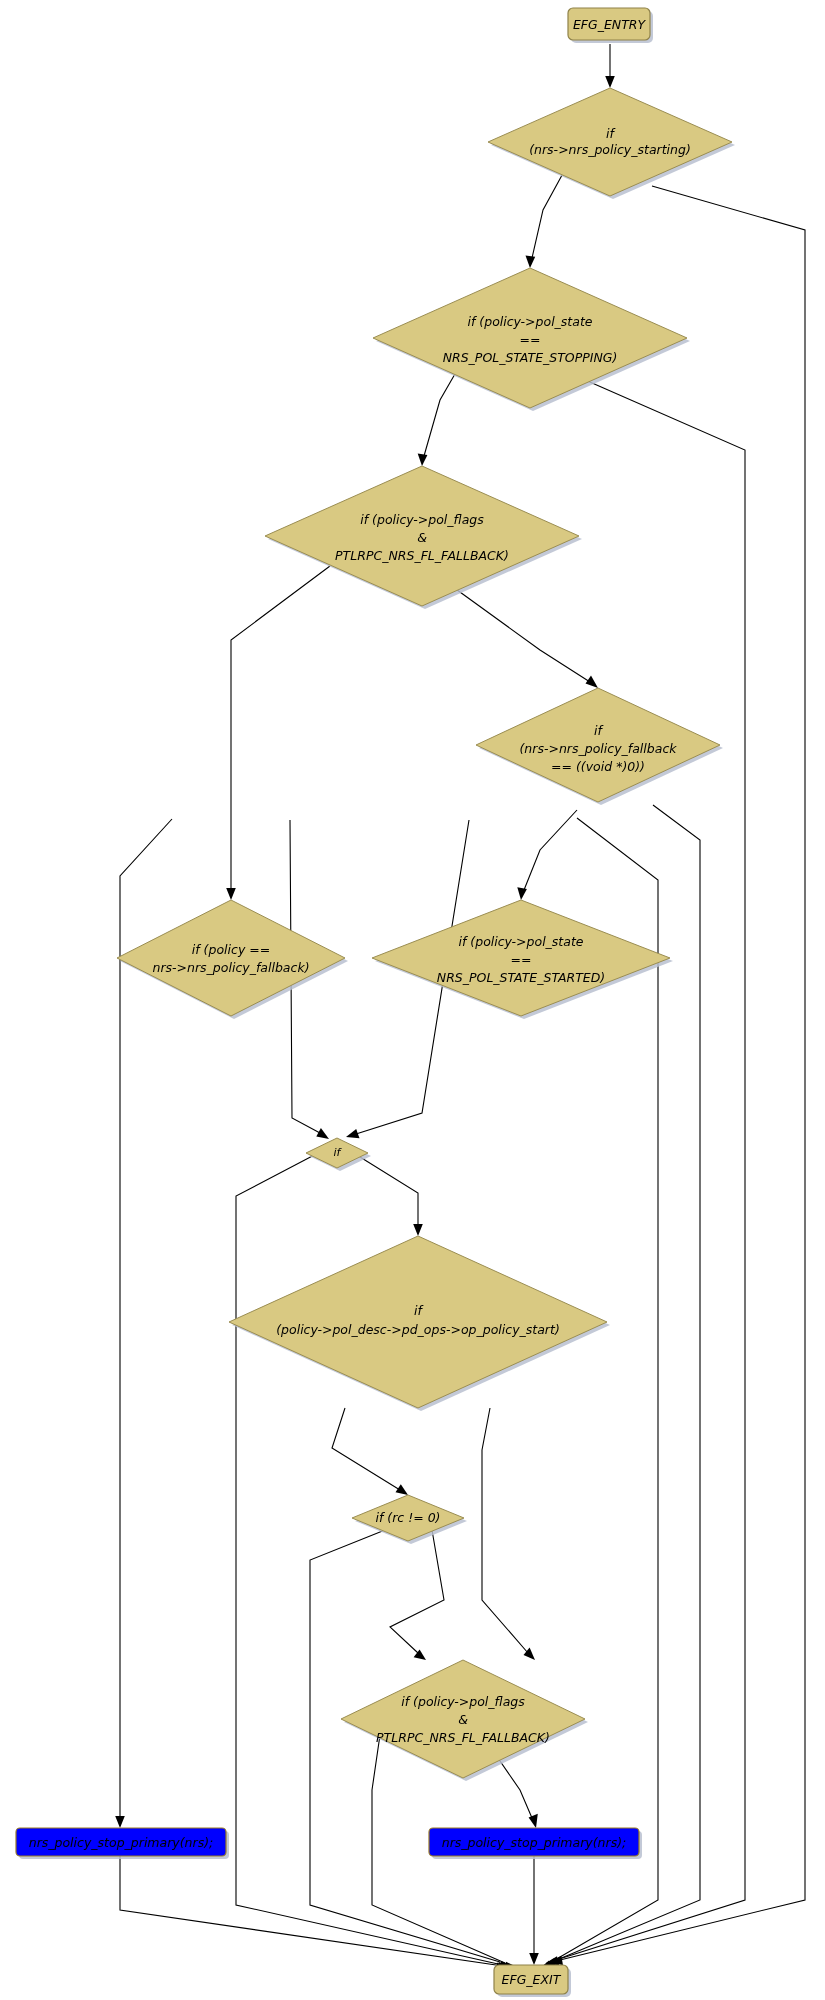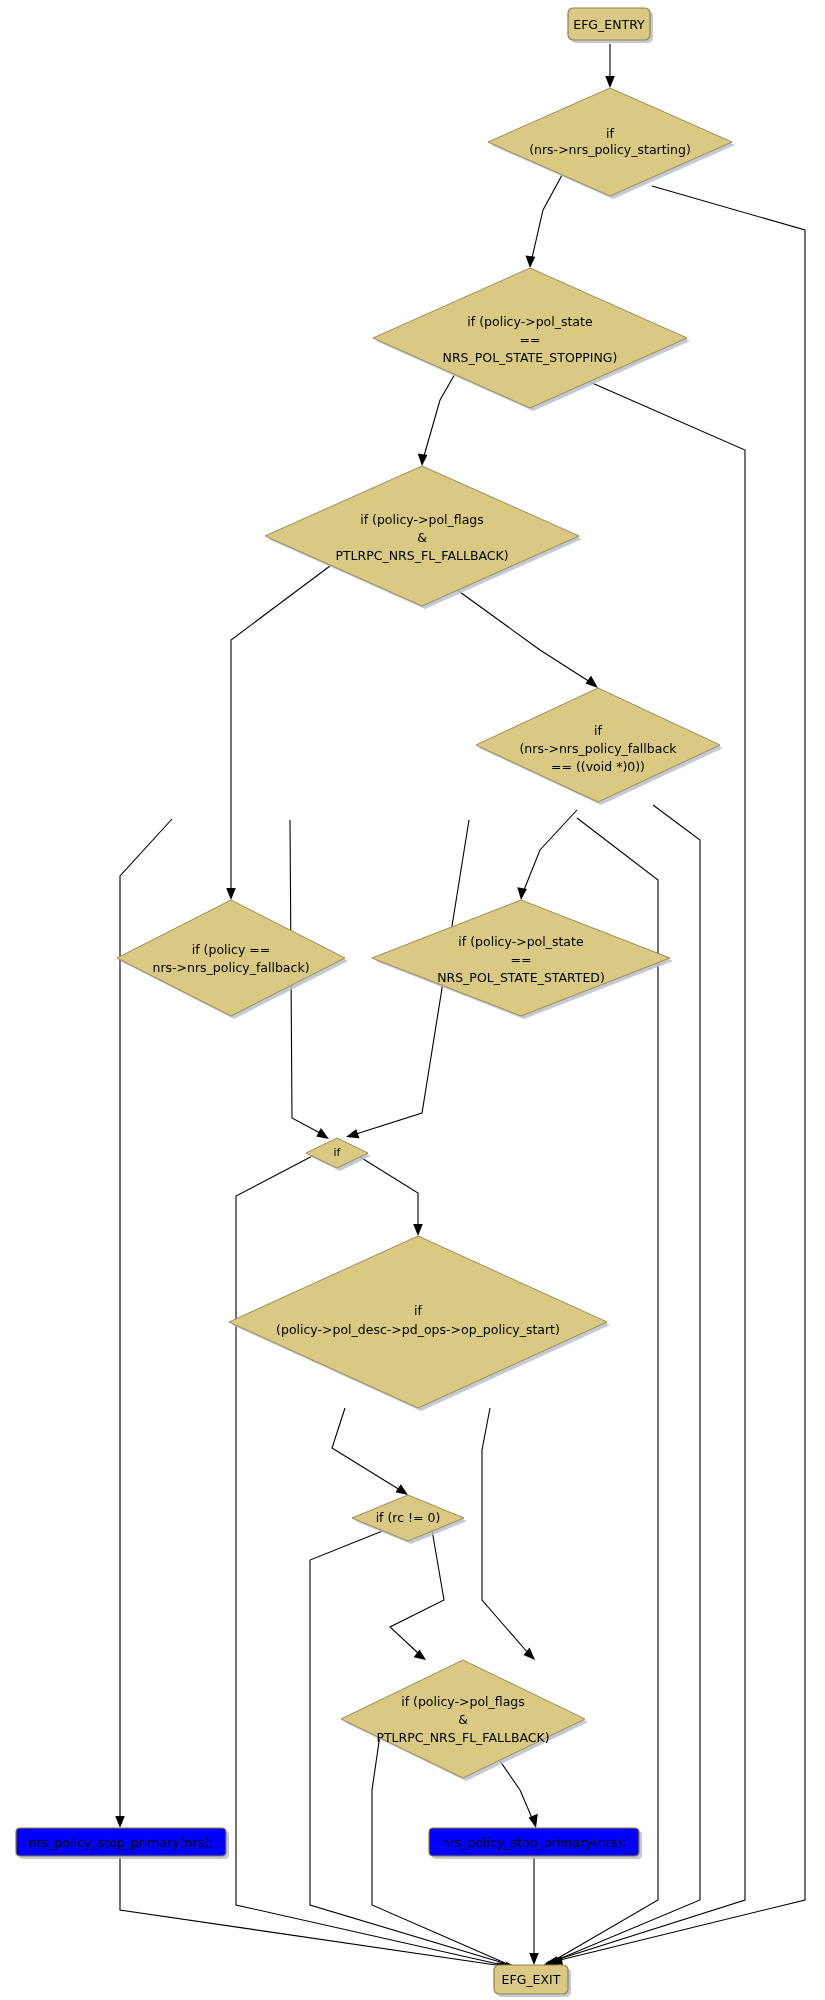--- a/index.html
+++ b/index.html
@@ -7,20 +7,21 @@
     padding: 0;
     background: #ffffff;
   }
   #canvas-wrap {
     position: relative;
     width: 825px;
     height: 2000px;
     background: #ffffff;
     overflow: hidden;
     font-family: "DejaVu Sans", sans-serif;
+    font-style: italic;
   }
   svg#graph {
     display: block;
     width: 825px;
     height: 2000px;
   }
   .edge {
     fill: none;
     stroke: #000000;
     stroke-width: 1.1;

